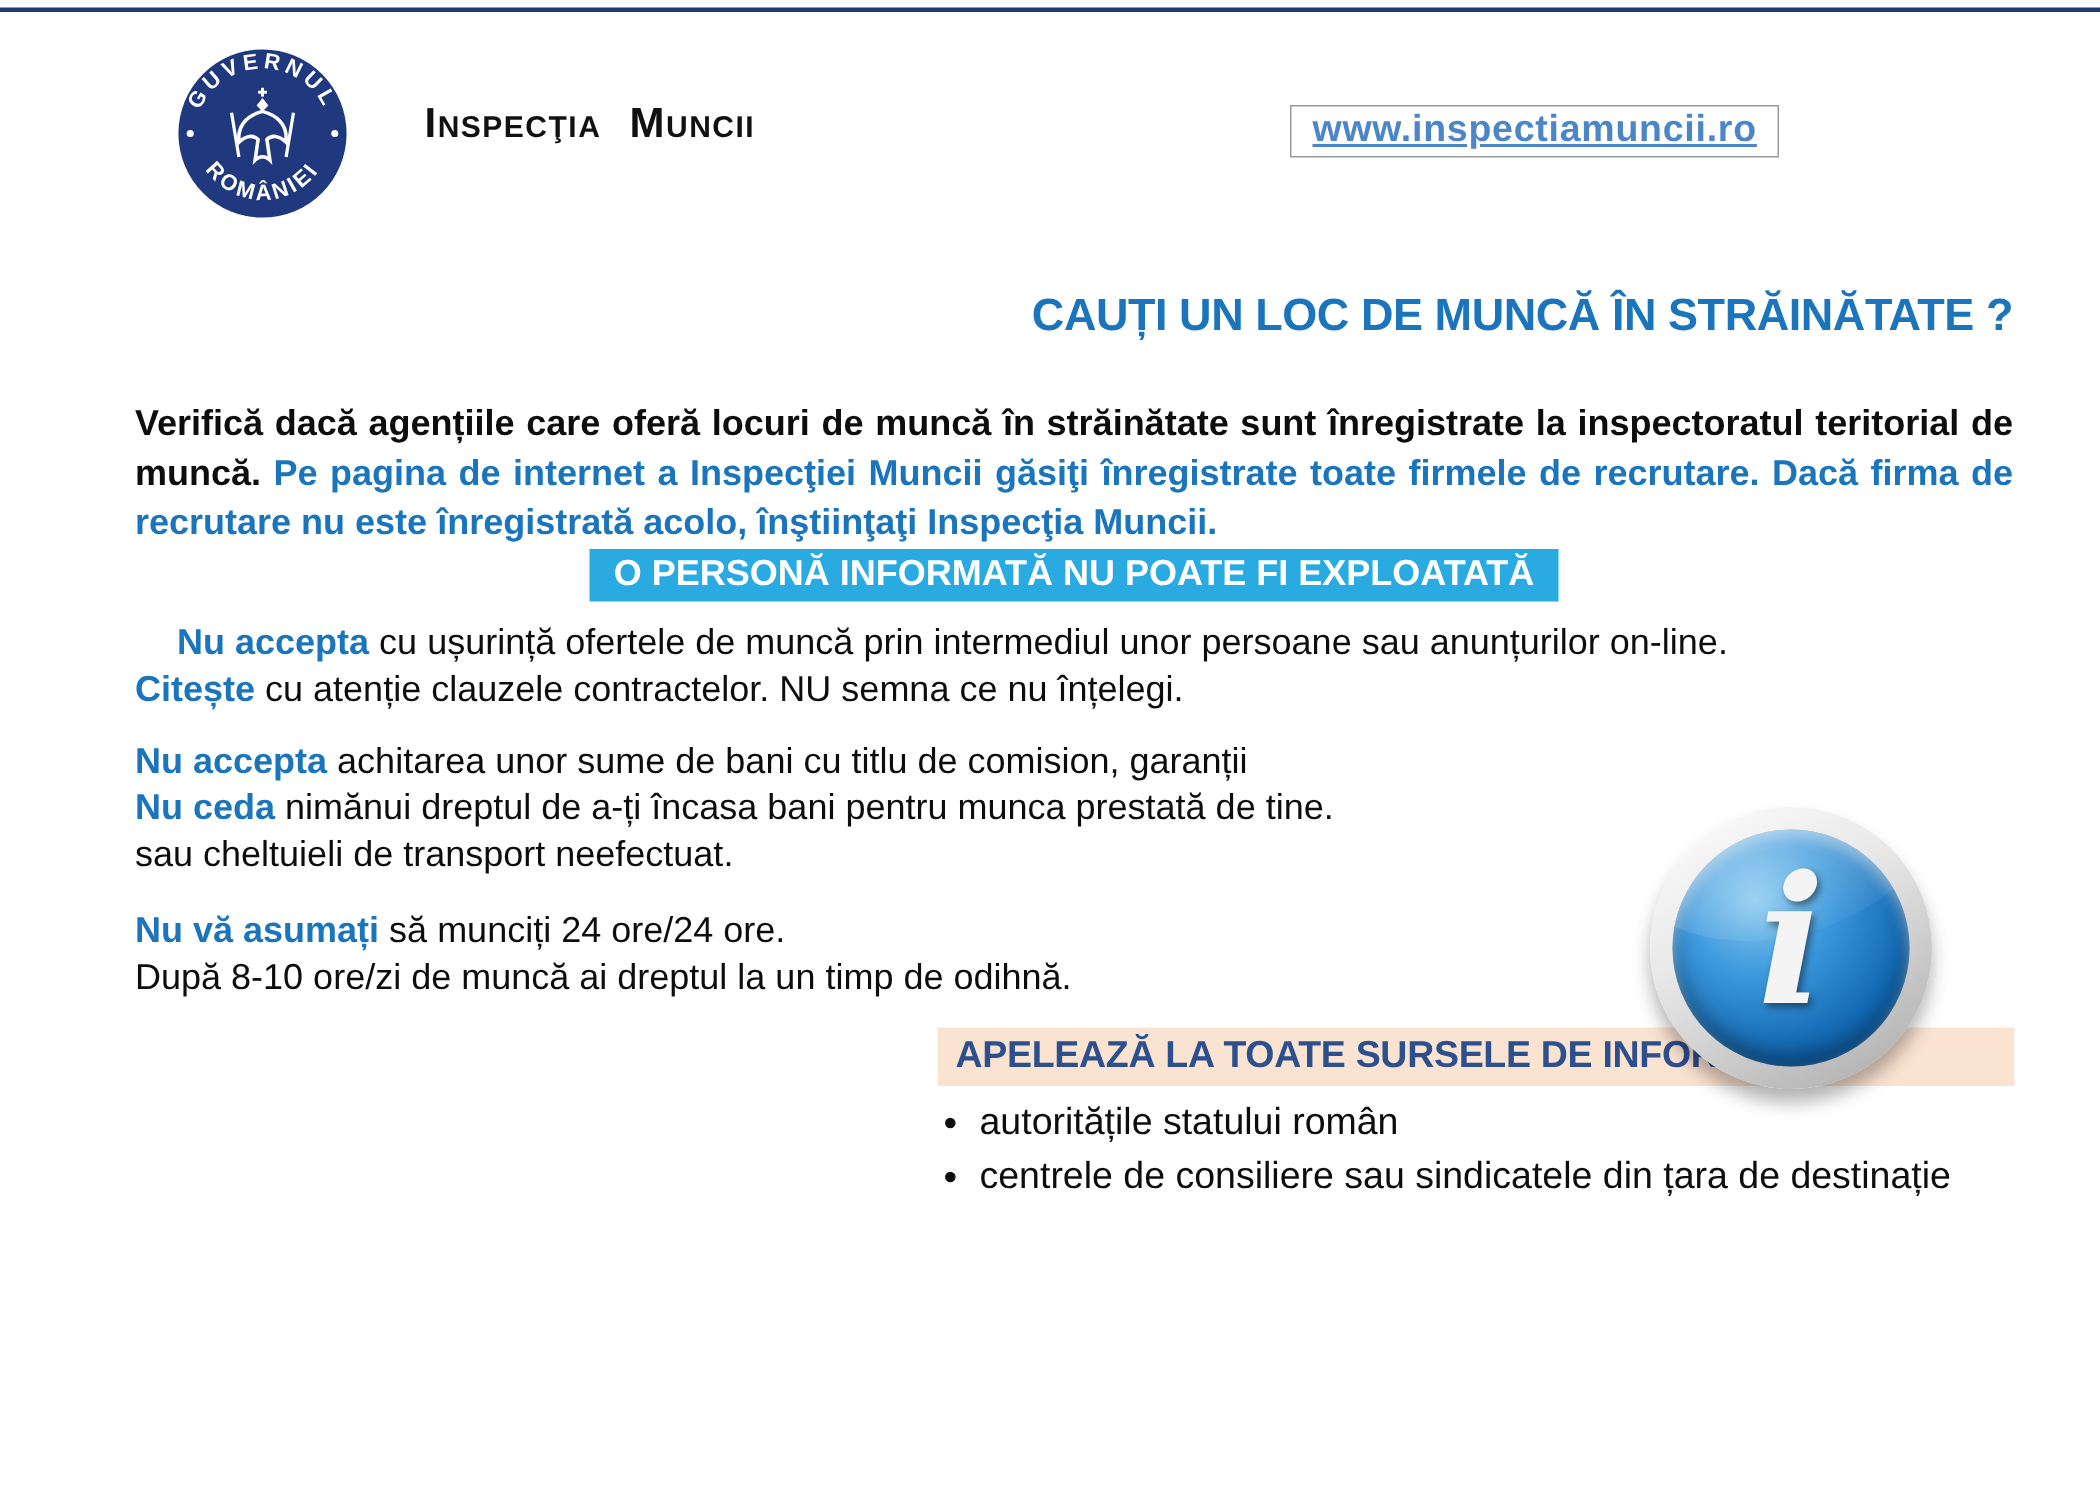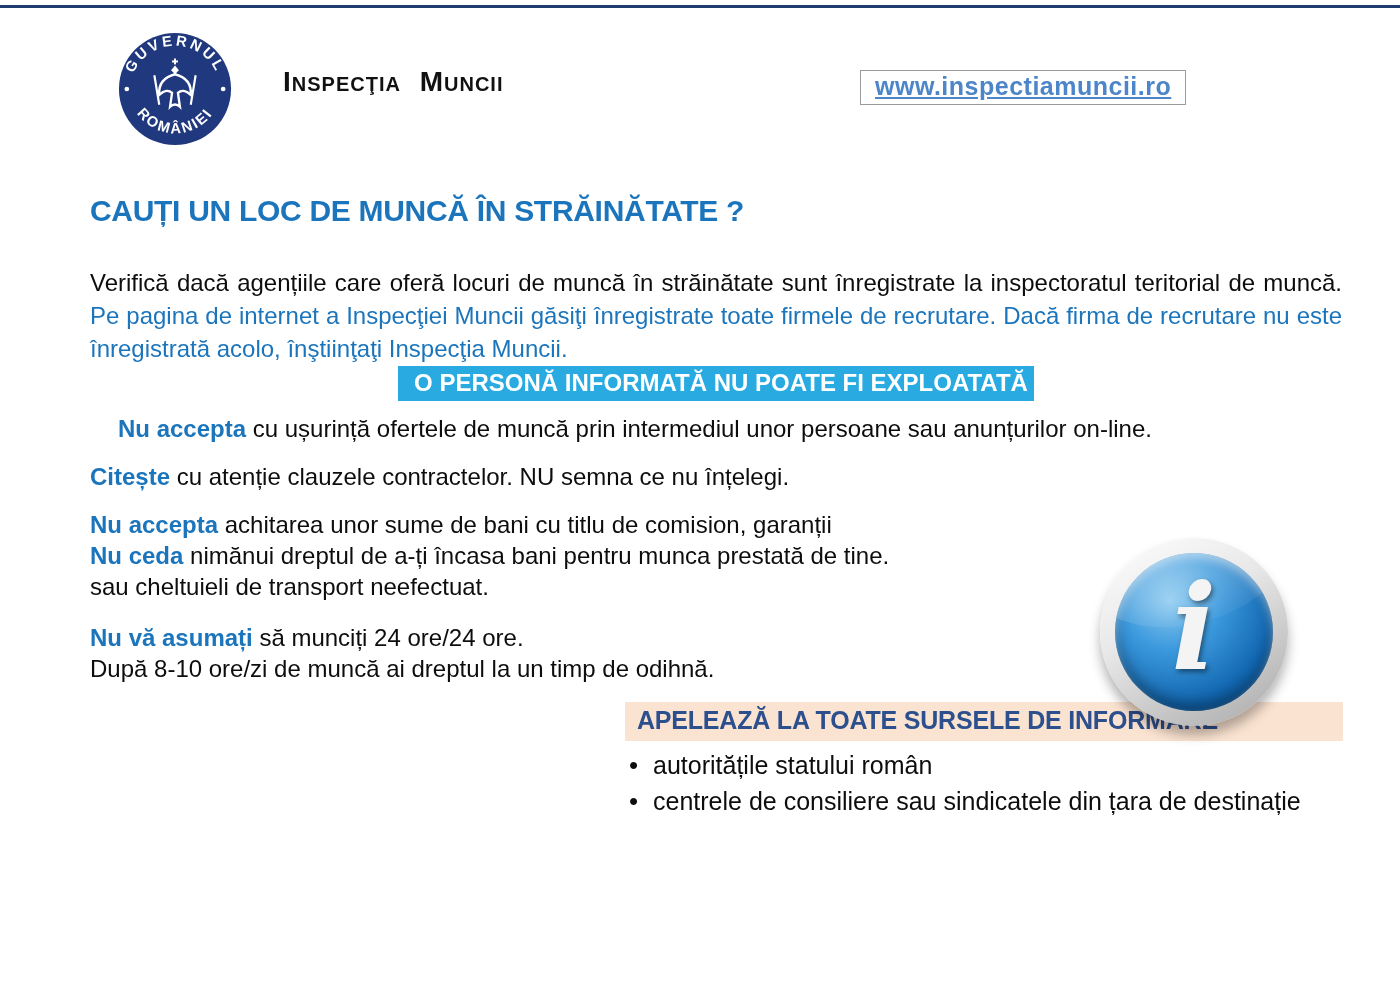--- a/index.html
+++ b/index.html
@@ -9,33 +9,33 @@
 
   
   .logo { position:absolute; left:116px; top:30px; width:118px; height:118px; }
   .org-name { position:absolute; left:283px; top:66px; font-variant:small-caps; font-weight:bold; font-size:28px; color:#111; letter-spacing:1px; word-spacing:10px; }
   .url-box { position:absolute; left:860px; top:70px; border:1px solid #9a9a9a; padding:1px 14px 3px 14px; background:#fff; }
   .url-box a { font-size:25px; font-weight:bold; color:#4c86c9; text-decoration:underline; letter-spacing:0.5px; }
 
   
   .content { position:absolute; left:90px; top:193px; width:1252px; }
 
-  .page-title { text-align:left; font-size:30px; font-weight:bold; color:#1b75bc; letter-spacing:-0.3px; line-height:36px; }
+  .page-title { text-align:right; font-size:30px; font-weight:bold; color:#1b75bc; letter-spacing:-0.3px; line-height:36px; }
 
-  .intro { margin-top:37px; font-size:24px; line-height:33px; font-weight:normal; text-align:justify; color:#0d0d0d; }
+  .intro { margin-top:37px; font-size:24px; line-height:33px; font-weight:bold; text-align:justify; color:#0d0d0d; }
   .intro .blue { color:#1b75bc; }
 
   .banner-wrap { text-align:center; margin-top:1px; }
-  .banner { display:inline-block; background:#29abe2; color:#ffffff; font-weight:bold; font-size:24px; padding:3px 6px 4px 16px; }
+  .banner { display:inline-block; background:#29abe2; color:#ffffff; font-weight:bold; font-size:24px; padding:3px 16px 4px 16px; }
 
   .advice { font-size:24px; line-height:31px; color:#0d0d0d; }
   .advice .lead { color:#1b75bc; font-weight:bold; }
   .p1 { margin-top:12px;margin-left:28px; }
   .p2 { margin-top:17px; }
-  .p3 { margin-top:17px; }
+  .p3 { }
   .p4 { margin-top:17px; }
   .p5 { margin-top:20px; }
 
   
   .info-icon { position:absolute; left:1100px; top:538px; width:192px; height:196px; }
   .info-outer { width:188px; height:188px; border-radius:50%; background:linear-gradient(150deg,#ffffff 0%,#e8e8e8 40%,#a8a8a8 100%); box-shadow:0 9px 12px rgba(0,0,0,0.3); display:flex; align-items:center; justify-content:center; }
   .info-inner { width:158px; height:158px; border-radius:50%; position:relative; overflow:hidden; background:radial-gradient(circle at 35% 30%, #8ecbf0 0%, #3d9add 32%, #1166b0 70%, #0a4f92 100%); box-shadow:inset 0 5px 9px rgba(255,255,255,0.45), inset 0 -8px 14px rgba(0,0,0,0.35); }
   .info-inner::before { content:""; position:absolute; left:-25%; top:-50%; width:140%; height:95%; border-radius:50%; background:linear-gradient(rgba(255,255,255,0.55), rgba(255,255,255,0.04)); transform:rotate(-16deg); }
   .info-i { position:absolute; left:50%; top:47%; transform:translate(-50%,-50%); font-family:"DejaVu Serif",serif; font-style:italic; font-weight:bold; font-size:118px; color:#f4f4f4; text-shadow:2px 3px 5px rgba(0,0,0,0.45); }
 

